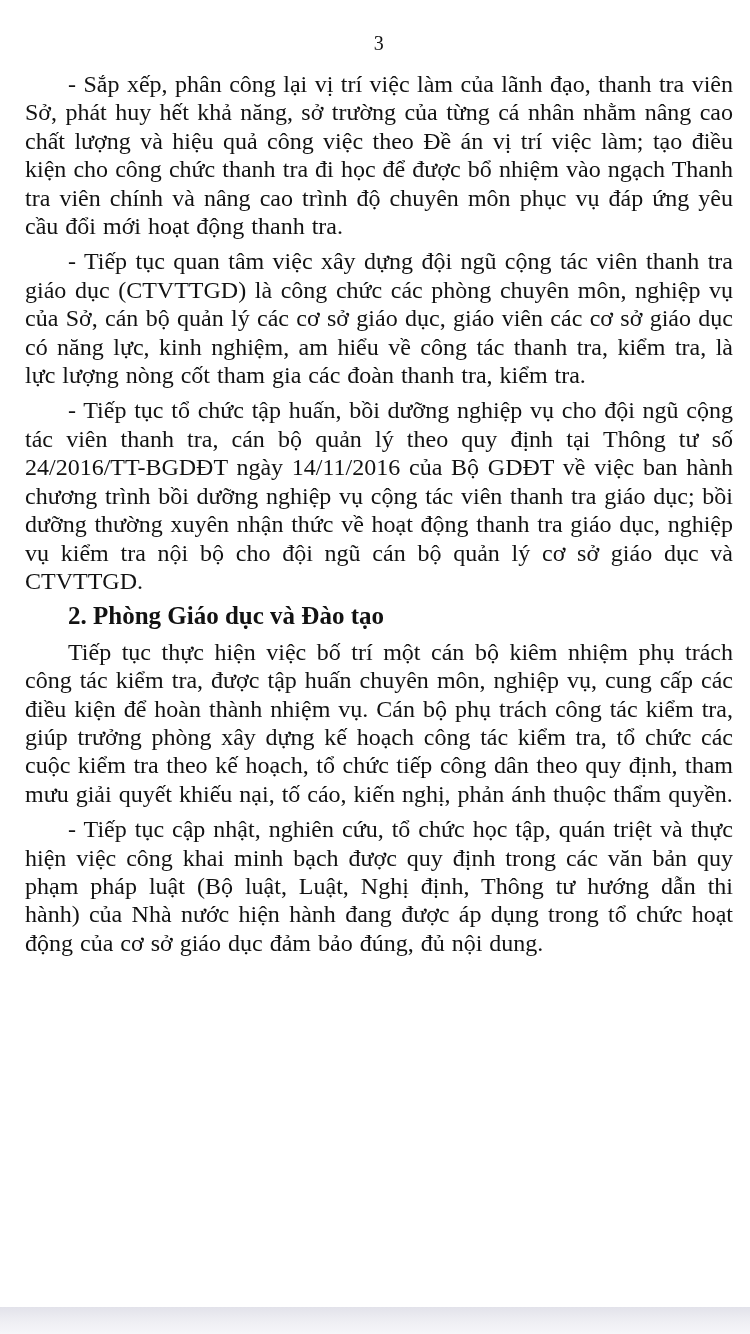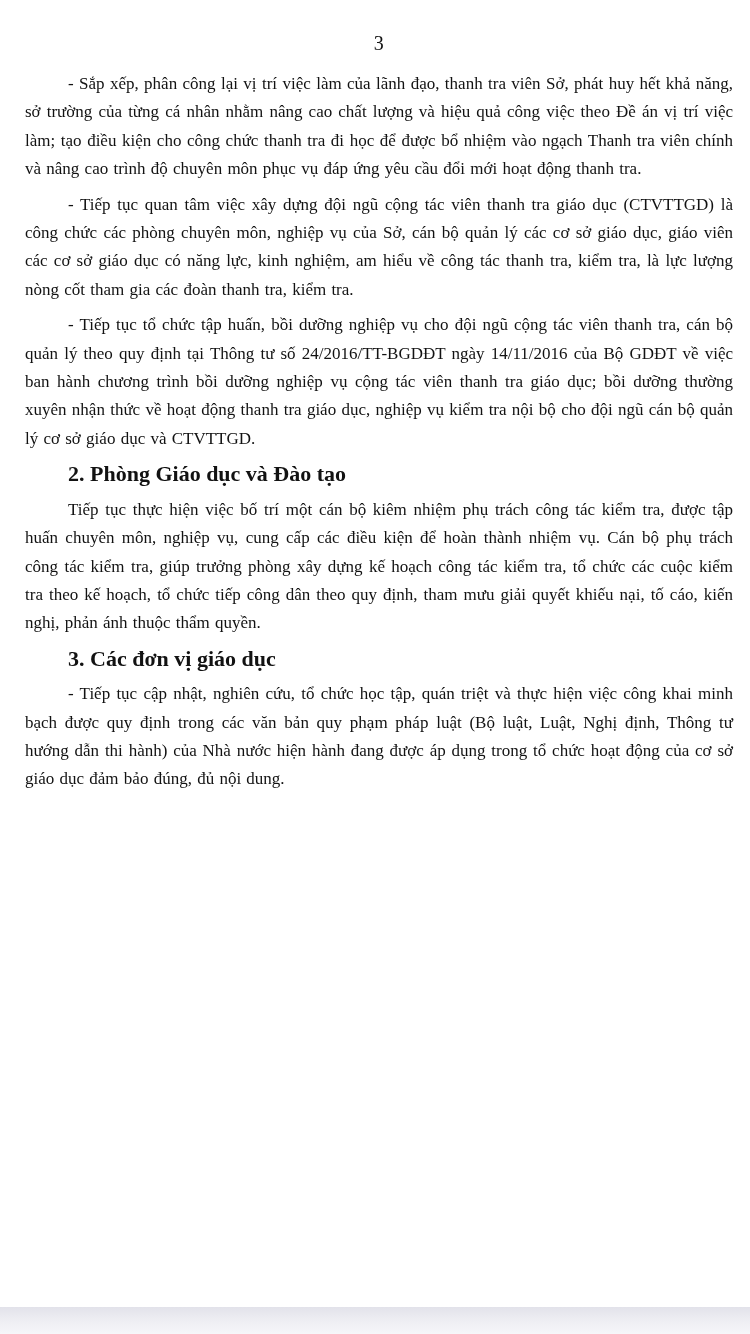--- a/index.html
+++ b/index.html
@@ -27,29 +27,29 @@
     padding: 32px 17px 0 25px;
   }
   .page-number {
     text-align: center;
     font-size: 20px;
     line-height: 22px;
     margin-bottom: 16px;
     letter-spacing: 0.5px;
   }
   .para {
-    font-size: 17px;
+    font-size: 24px;
     line-height: 28.4px;
     text-align: justify;
     text-indent: 43px;
     margin: 0 0 7px 0;
     word-spacing: 1px;
   }
   .heading {
-    font-size: 22px;
+    font-size: 25px;
     line-height: 28.4px;
     font-weight: bold;
     text-indent: 43px;
     margin: 3px 0 7px 0;
   }
   .footer-bar {
     position: absolute;
     left: 0;
     bottom: 0;
     width: 750px;
@@ -62,18 +62,17 @@
 
 <div class="page">
   <div class="content">
     <div class="page-number">3</div>
 
     <p class="para">- Sắp xếp, phân công lại vị trí việc làm của lãnh đạo, thanh tra viên Sở, phát huy hết khả năng, sở trường của từng cá nhân nhằm nâng cao chất lượng và hiệu quả công việc theo Đề án vị trí việc làm; tạo điều kiện cho công chức thanh tra đi học để được bổ nhiệm vào ngạch Thanh tra viên chính và nâng cao trình độ chuyên môn phục vụ đáp ứng yêu cầu đổi mới hoạt động thanh tra.</p>
     <p class="para">- Tiếp tục quan tâm việc xây dựng đội ngũ cộng tác viên thanh tra giáo dục (CTVTTGD) là công chức các phòng chuyên môn, nghiệp vụ của Sở, cán bộ quản lý các cơ sở giáo dục, giáo viên các cơ sở giáo dục có năng lực, kinh nghiệm, am hiểu về công tác thanh tra, kiểm tra, là lực lượng nòng cốt tham gia các đoàn thanh tra, kiểm tra.</p>
     <p class="para">- Tiếp tục tổ chức tập huấn, bồi dưỡng nghiệp vụ cho đội ngũ cộng tác viên thanh tra, cán bộ quản lý theo quy định tại Thông tư số 24/2016/TT-BGDĐT ngày 14/11/2016 của Bộ GDĐT về việc ban hành chương trình bồi dưỡng nghiệp vụ cộng tác viên thanh tra giáo dục; bồi dưỡng thường xuyên nhận thức về hoạt động thanh tra giáo dục, nghiệp vụ kiểm tra nội bộ cho đội ngũ cán bộ quản lý cơ sở giáo dục và CTVTTGD.</p>
     <p class="heading">2. Phòng Giáo dục và Đào tạo</p>
     <p class="para">Tiếp tục thực hiện việc bố trí một cán bộ kiêm nhiệm phụ trách công tác kiểm tra, được tập huấn chuyên môn, nghiệp vụ, cung cấp các điều kiện để hoàn thành nhiệm vụ. Cán bộ phụ trách công tác kiểm tra, giúp trưởng phòng xây dựng kế hoạch công tác kiểm tra, tổ chức các cuộc kiểm tra theo kế hoạch, tổ chức tiếp công dân theo quy định, tham mưu giải quyết khiếu nại, tố cáo, kiến nghị, phản ánh thuộc thẩm quyền.</p>
-    <p class="heading">3. Các đơn vị giáo dục</p>
     <p class="para">- Tiếp tục cập nhật, nghiên cứu, tổ chức học tập, quán triệt và thực hiện việc công khai minh bạch được quy định trong các văn bản quy phạm pháp luật (Bộ luật, Luật, Nghị định, Thông tư hướng dẫn thi hành) của Nhà nước hiện hành đang được áp dụng trong tổ chức hoạt động của cơ sở giáo dục đảm bảo đúng, đủ nội dung.</p>
   </div>
 
   <div class="footer-bar"></div>
 </div>
 
 </body></html>

